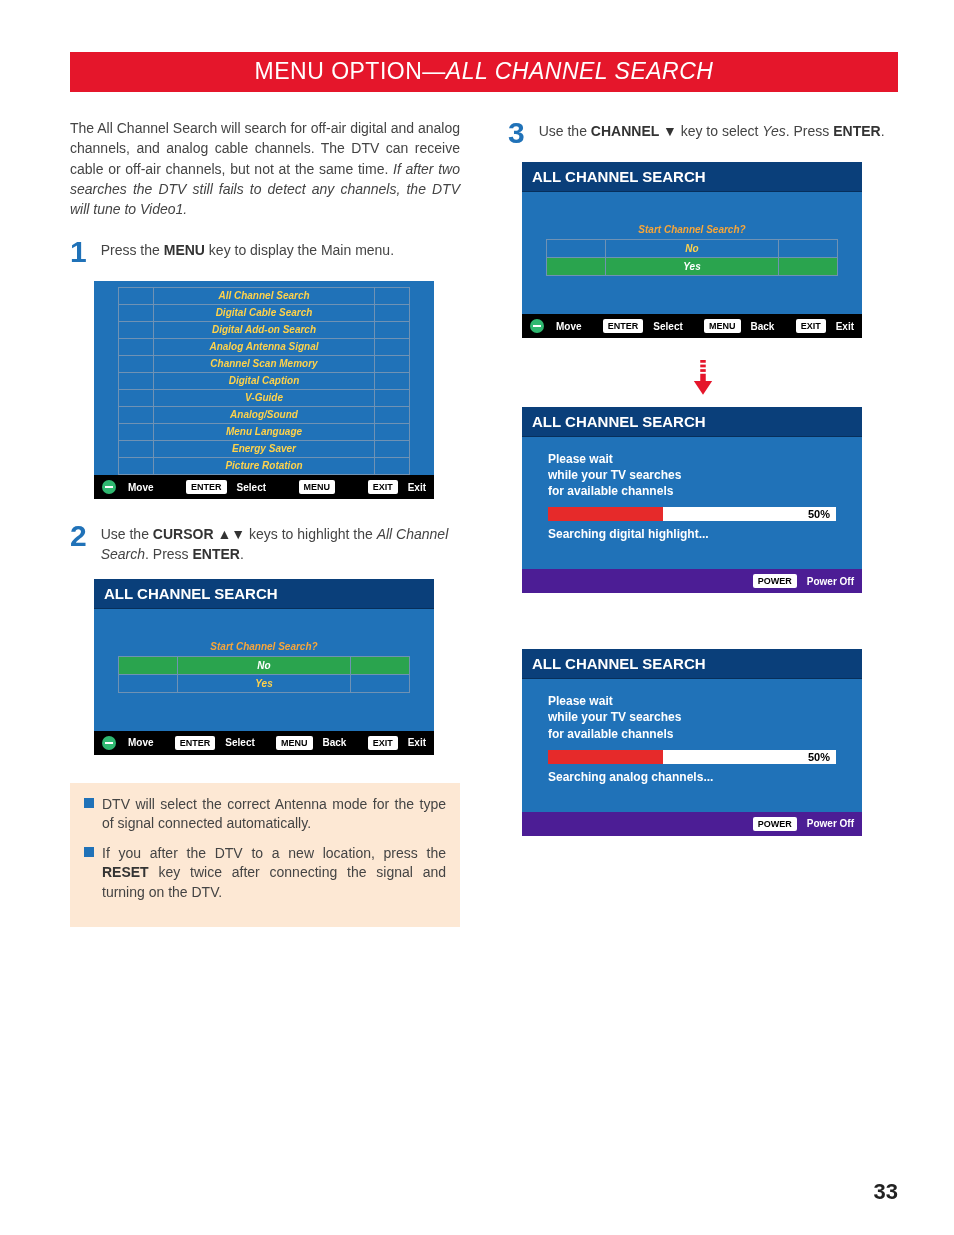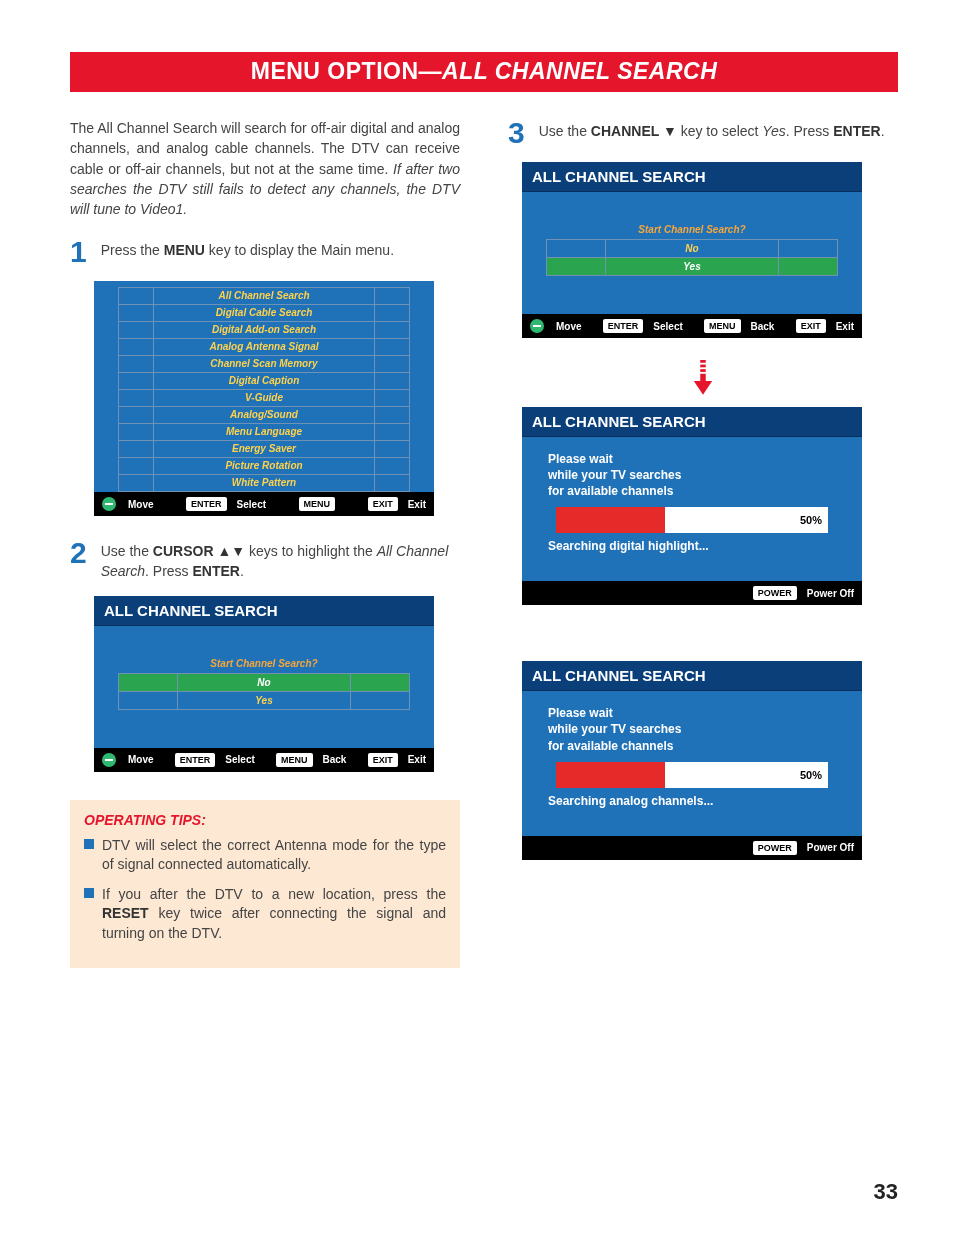--- a/index.html
+++ b/index.html
@@ -20,21 +20,21 @@
     font-size:14px;
     position:relative;
     box-sizing:border-box;
     padding:52px 56px 0 70px;
   }
   .banner{
     background:var(--red);
     color:#fff;
     text-align:center;
     font-size:23px;
-    font-weight:700;
+    font-weight:400;
     letter-spacing:.5px;
     padding:6px 0 7px;
     margin-bottom:26px;
   }
   .banner .it{font-style:italic;}
   .cols{display:flex;gap:48px;}
   .col{flex:1;min-width:0;}
   .intro{line-height:1.45;text-align:justify;margin-bottom:12px;}
   .intro .it{font-style:italic;}
   .step{display:flex;gap:14px;margin:18px 0 14px;}
@@ -95,41 +95,41 @@
 
   .tv-footer{
     background:#000;
     display:flex;
     align-items:center;
     gap:10px;
     padding:5px 8px;
     font-size:10px;
     font-weight:700;
   }
-  .tv-footer.right{justify-content:flex-end;background:#000000;}
+  .tv-footer.right{justify-content:flex-end;background:#4c1d95;}
   .tv-footer .spacerf{flex:1;}
   .pill{
     display:inline-flex;align-items:center;
     background:#fff;color:#000;border-radius:2px;
     padding:0 5px;height:14px;font-size:9px;font-weight:700;
   }
   .lbl{color:#fff;font-weight:700;font-size:10px;}
   .move-ic{
     width:14px;height:14px;border-radius:50%;background:#2fb870;
     display:inline-flex;align-items:center;justify-content:center;
     margin-right:2px;font-size:10px;color:#fff;position:relative;
   }
   .move-ic::before{content:"";position:absolute;left:3px;right:3px;top:6px;height:2px;background:#fff;}
   .move-ic::after{content:"";position:absolute;top:2px;bottom:2px;left:6px;width:2px;background:#fff;display:none;}
 
   .wait-block{padding:14px 26px 16px;}
   .wait-text{font-size:12px;font-weight:700;line-height:1.35;}
   .pbar{
-    height:26px;background:#fff;color:#000;
-    display:flex;align-items:center;margin:8px 8px 6px;
+    height:14px;background:#fff;color:#000;
+    display:flex;align-items:center;margin:8px 0 6px;
     font-size:11px;font-weight:700;
   }
   .pbar .fill{height:100%;background:#e62a2a;}
   .pbar .gap{flex:1;}
   .pbar .pct{padding:0 6px;color:#000;}
   .status{font-size:12px;font-weight:700;margin-top:2px;}
 
   
   .arrow{
     width:22px;margin:0 auto 10px;display:block;
@@ -221,25 +221,20 @@
               <div class="menu-side r"></div>
             </div>
           <div class="menu-row">
               <div class="menu-side"></div>
               <div class="menu-label">Energy Saver</div>
               <div class="menu-side r"></div>
             </div>
           <div class="menu-row">
               <div class="menu-side"></div>
               <div class="menu-label">Picture Rotation</div>
-              <div class="menu-side r"></div>
-            </div>
-          <div class="menu-row">
-              <div class="menu-side"></div>
-              <div class="menu-label">White Pattern</div>
               <div class="menu-side r"></div>
             </div>
         </div>
       </div>
       <div class="tv-footer">
         <span class="move-ic"></span>
         <span class="lbl">Move</span>
         <span class="spacerf"></span>
         <span class="pill">ENTER</span>
         <span class="lbl">Select</span>
@@ -286,21 +281,20 @@
         <span class="spacerf"></span>
         <span class="pill">MENU</span>
         <span class="lbl">Back</span>
         <span class="spacerf"></span>
         <span class="pill">EXIT</span>
         <span class="lbl">Exit</span>
       </div>
     </div>
 
     <div class="tips">
-      <div class="tips-title">OPERATING TIPS:</div>
       <div class="tip-row">
         <div class="sq"></div>
         <div>DTV will select the correct Antenna mode for the type of signal connected automatically.</div>
       </div>
       <div class="tip-row">
         <div class="sq"></div>
         <div>
           <span>If you after the DTV to a new location, press the </span><b>RESET</b><span> key twice after connecting the signal and turning on the DTV.</span>
         </div>
       </div>

